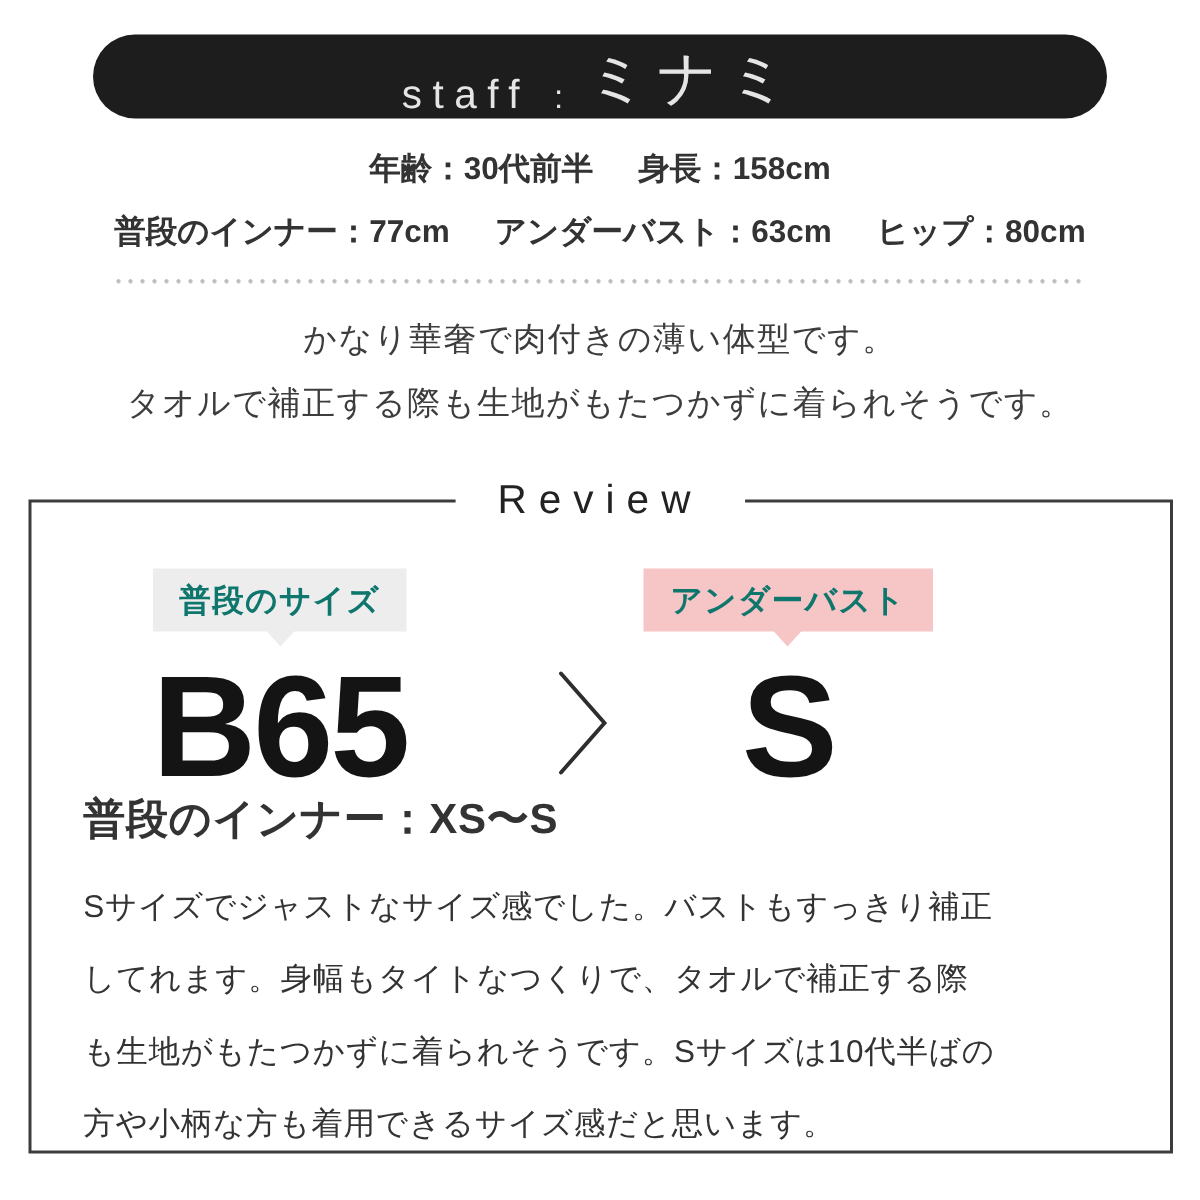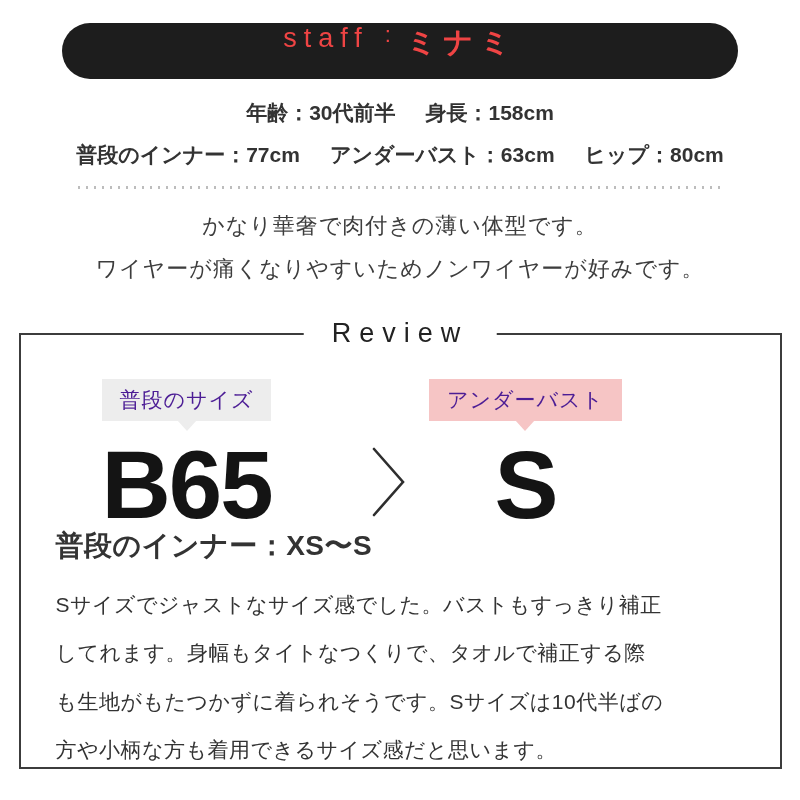--- a/index.html
+++ b/index.html
@@ -9,27 +9,27 @@
     font-family: "Liberation Sans", "DejaVu Sans", sans-serif;
     overflow: hidden;
   }
 
   
   .header-pill {
     width: 676px; height: 56px;
     margin: 23px auto 0;
     background: #1d1d1d;
     border-radius: 28px;
-    display: flex; align-items: flex-start; justify-content: center;
+    display: flex; align-items: flex-end; justify-content: center;
     gap: 16px;
-    color: #ef4444;
+    color: #e5e5e5;
   }
   .staff-label { font-size: 27px; letter-spacing: 7px; font-weight: 500; }
   .staff-colon { font-size: 22px; letter-spacing: 0; position: relative; top: -1px; }
-  .staff-name  { font-size: 29px; font-weight: bold; letter-spacing: 7px; }
+  .staff-name  { font-size: 39px; font-weight: normal; letter-spacing: 7px; }
 
   
   .stats { margin-top: 21px; }
   .stats-row {
     display: flex; justify-content: center; gap: 30px;
     font-weight: bold; font-size: 21px; color: #333333;
     line-height: 1.2;
   }
   .stats-row + .stats-row { margin-top: 17px; }
 
@@ -74,22 +74,22 @@
 
   
   .size-col { position: absolute; top: 44px; text-align: center; }
   .size-col.usual  { left: 36px;  width: 260px; }
   .size-col.chosen { left: 380px; width: 250px; }
 
   .badge {
     position: relative;
     display: inline-block;
     padding: 7px 18px;
-    font-size: 21px; font-weight: normal;
-    color: #4c1d95;
+    font-size: 21px; font-weight: bold;
+    color: #0f766e;
     letter-spacing: 1px;
   }
   .badge.gray { background: #ededed; }
   .badge.pink { background: #f6c5c5; }
   .badge::after {
     content: "";
     position: absolute;
     left: 50%; bottom: -10px;
     transform: translateX(-50%);
     border-left: 10px solid transparent;
@@ -150,21 +150,21 @@
     <span>普段のインナー：77cm</span>
     <span>アンダーバスト：63cm</span>
     <span>ヒップ：80cm</span>
   </div>
 </div>
 
 <div class="dotted-divider"></div>
 
 <div class="description">
   <p>かなり華奢で肉付きの薄い体型です。</p>
-  <p>ワイヤーが痛くなりやすいためノンワイヤーが好みです。</p>
+  <p>タオルで補正する際も生地がもたつかずに着られそうです。</p>
 </div>
 
 <div class="review-box">
   <div class="review-title">Review</div>
 
   <div class="size-col usual">
     <div class="badge gray">
       <span>普段のサイズ</span>
     </div>
     <div class="size-value">B65</div>

